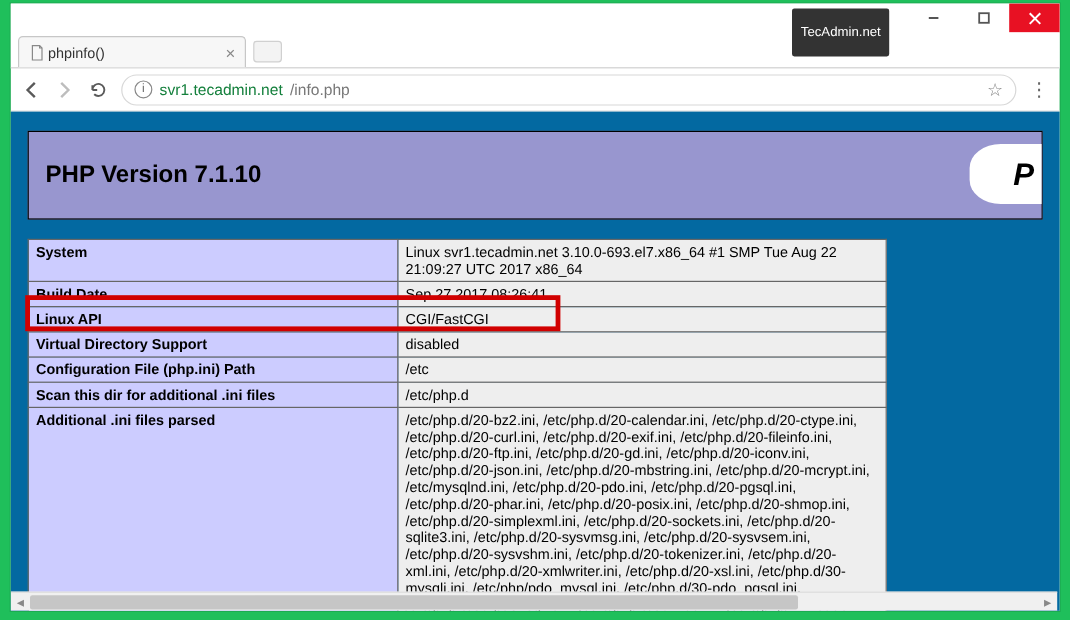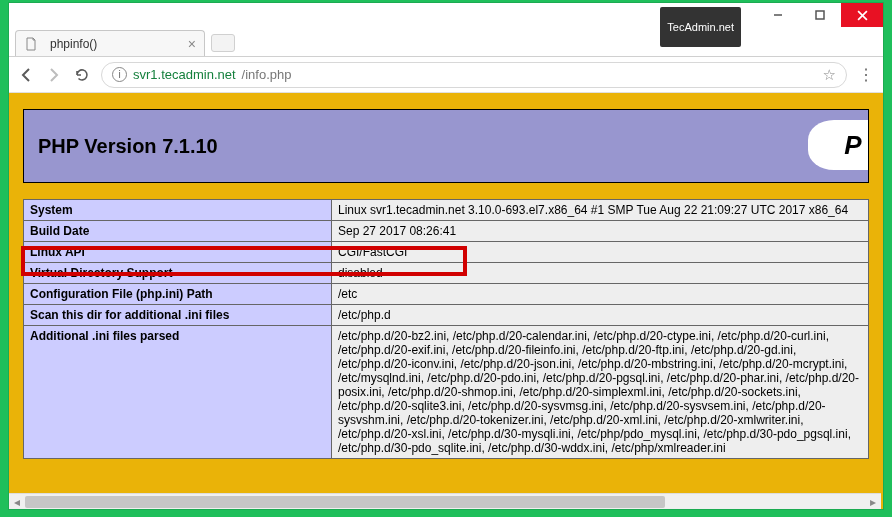--- a/index.html
+++ b/index.html
@@ -59,21 +59,21 @@
     border: 1px solid #c7c7c7;
     border-bottom: none;
     border-top-left-radius: 4px;
     border-top-right-radius: 4px;
     background: #f7f7f7;
     display: flex;
     align-items: center;
     padding: 0 8px;
     font-size: 12px;
     color: #333;
-    gap: 12px;
+    gap: 2px;
   }
   .tab .page-icon {
     width: 14px; height: 14px;
     display: inline-flex;
   }
   .tab .close {
     margin-left: auto;
     font-size: 14px;
     color: #888;
   }
@@ -113,21 +113,21 @@
     border-radius: 50%;
     display: flex; align-items:center; justify-content:center;
     font-size: 10px; color:#666;
   }
   .addr .star { margin-left: auto; color:#888; font-size:15px; }
   .menu-btn { width: 18px; text-align:center; color:#666; font-size:16px; }
   .content {
     flex: 1;
     overflow: hidden;
     position: relative;
-    background: #eab308;
+    background: #0369a1;
   }
   .page {
     position: absolute;
     left: 0; top: 0;
     width: 860px;
     height: 418px;
     overflow: hidden;
     padding: 16px 0 0 14px;
   }
   .php-header {
@@ -157,21 +157,21 @@
     display:flex; align-items:center; justify-content:center;
     font-family: Arial;
     font-weight: bold;
     font-style: italic;
     font-size: 26px;
     color: #000;
   }
   table.info {
     margin-top: 16px;
     border-collapse: collapse;
-    width: 846px;
+    width: 716px;
     font-family: Arial, sans-serif;
   }
   table.info td {
     border: 1px solid #666;
     padding: 3px 6px;
     font-size: 12px;
     vertical-align: top;
     color: #000;
   }
   table.info td.k {

